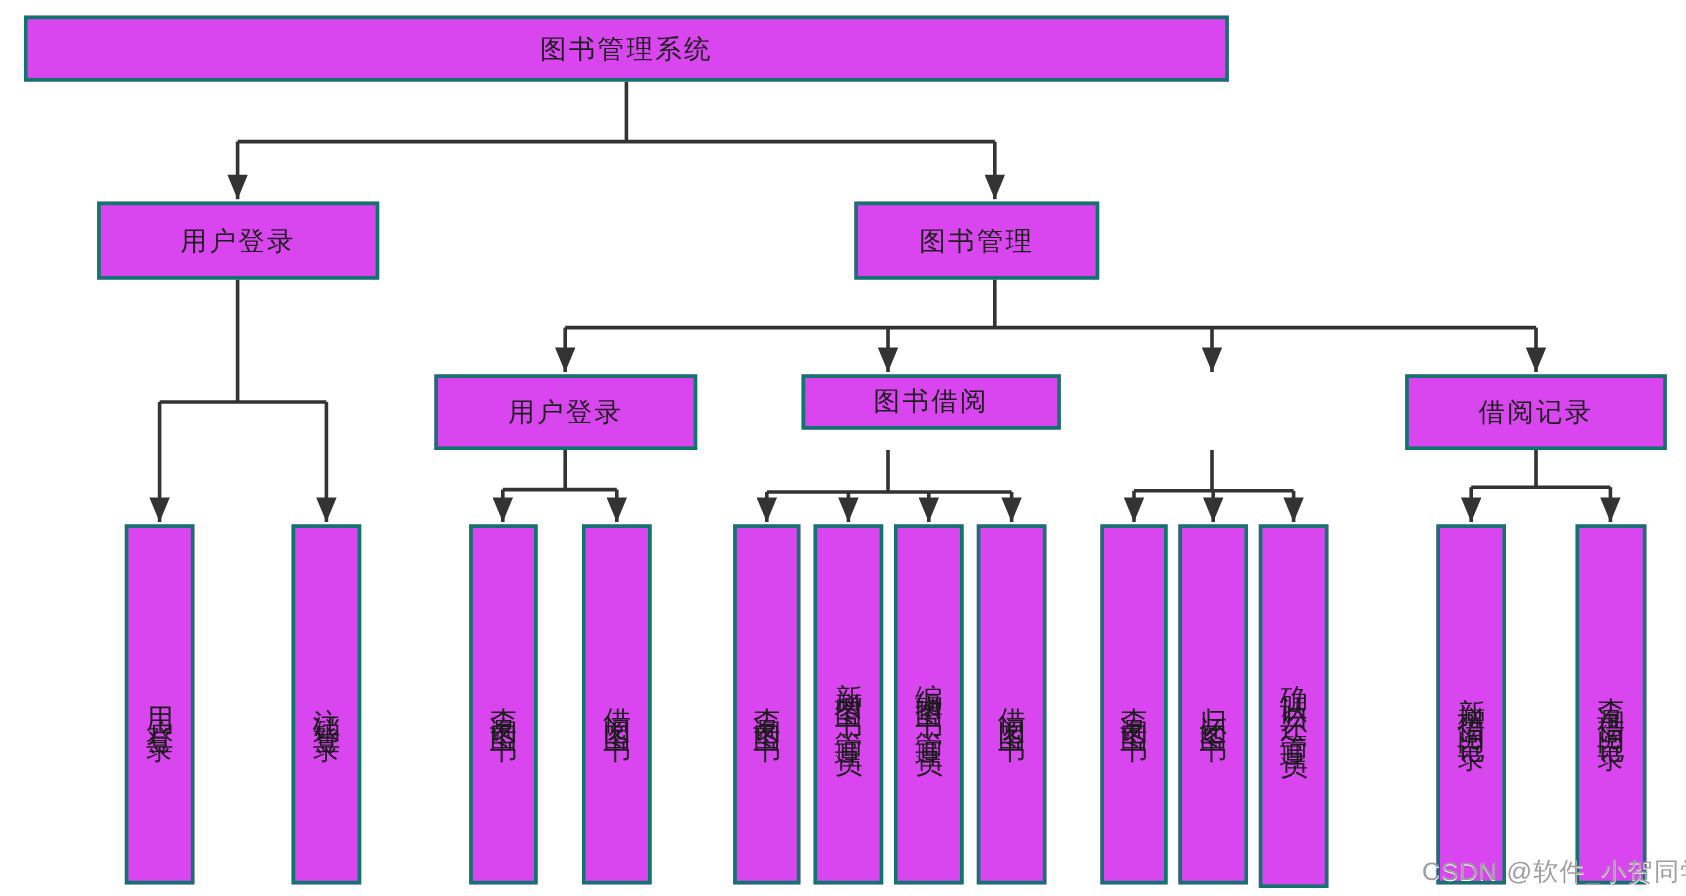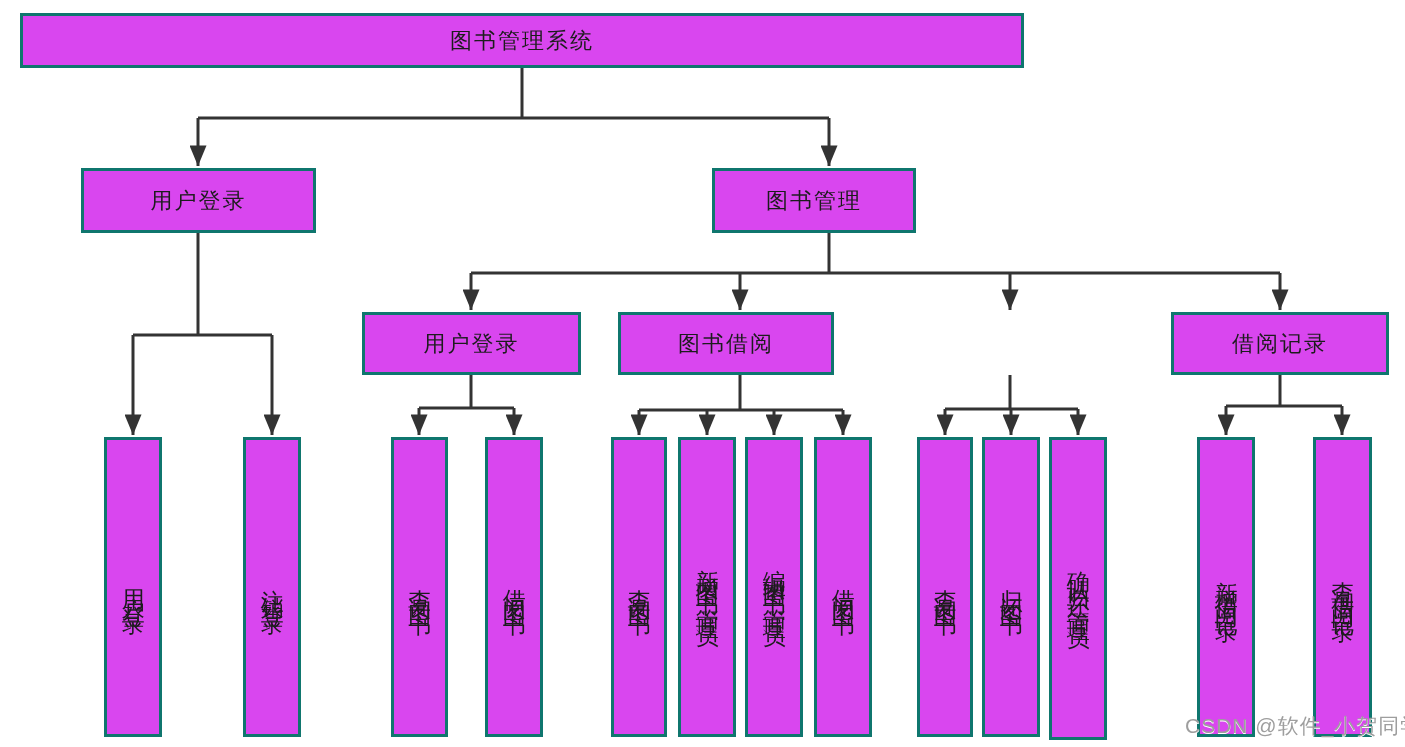--- a/index.html
+++ b/index.html
@@ -83,21 +83,21 @@
   <div class="node h" style="left:81px;top:168px;width:235px;height:65px">
     <span>用户登录</span>
   </div>
   <div class="node h" style="left:712px;top:168px;width:204px;height:65px">
     <span>图书管理</span>
   </div>
 
   <div class="node h" style="left:362px;top:312px;width:219px;height:63px">
     <span>用户登录</span>
   </div>
-  <div class="node h" style="left:618px;top:312px;width:216px;height:63px">
+  <div class="node h" style="left:668px;top:312px;width:216px;height:46px">
     <span>图书借阅</span>
   </div>
   <div class="node h" style="left:1171px;top:312px;width:218px;height:63px">
     <span>借阅记录</span>
   </div>
 
   <div class="node v" style="left:104px;top:437px;width:58px;height:300px">
     <span>用户登录</span>
   </div>
   <div class="node v" style="left:243px;top:437px;width:58px;height:300px">

